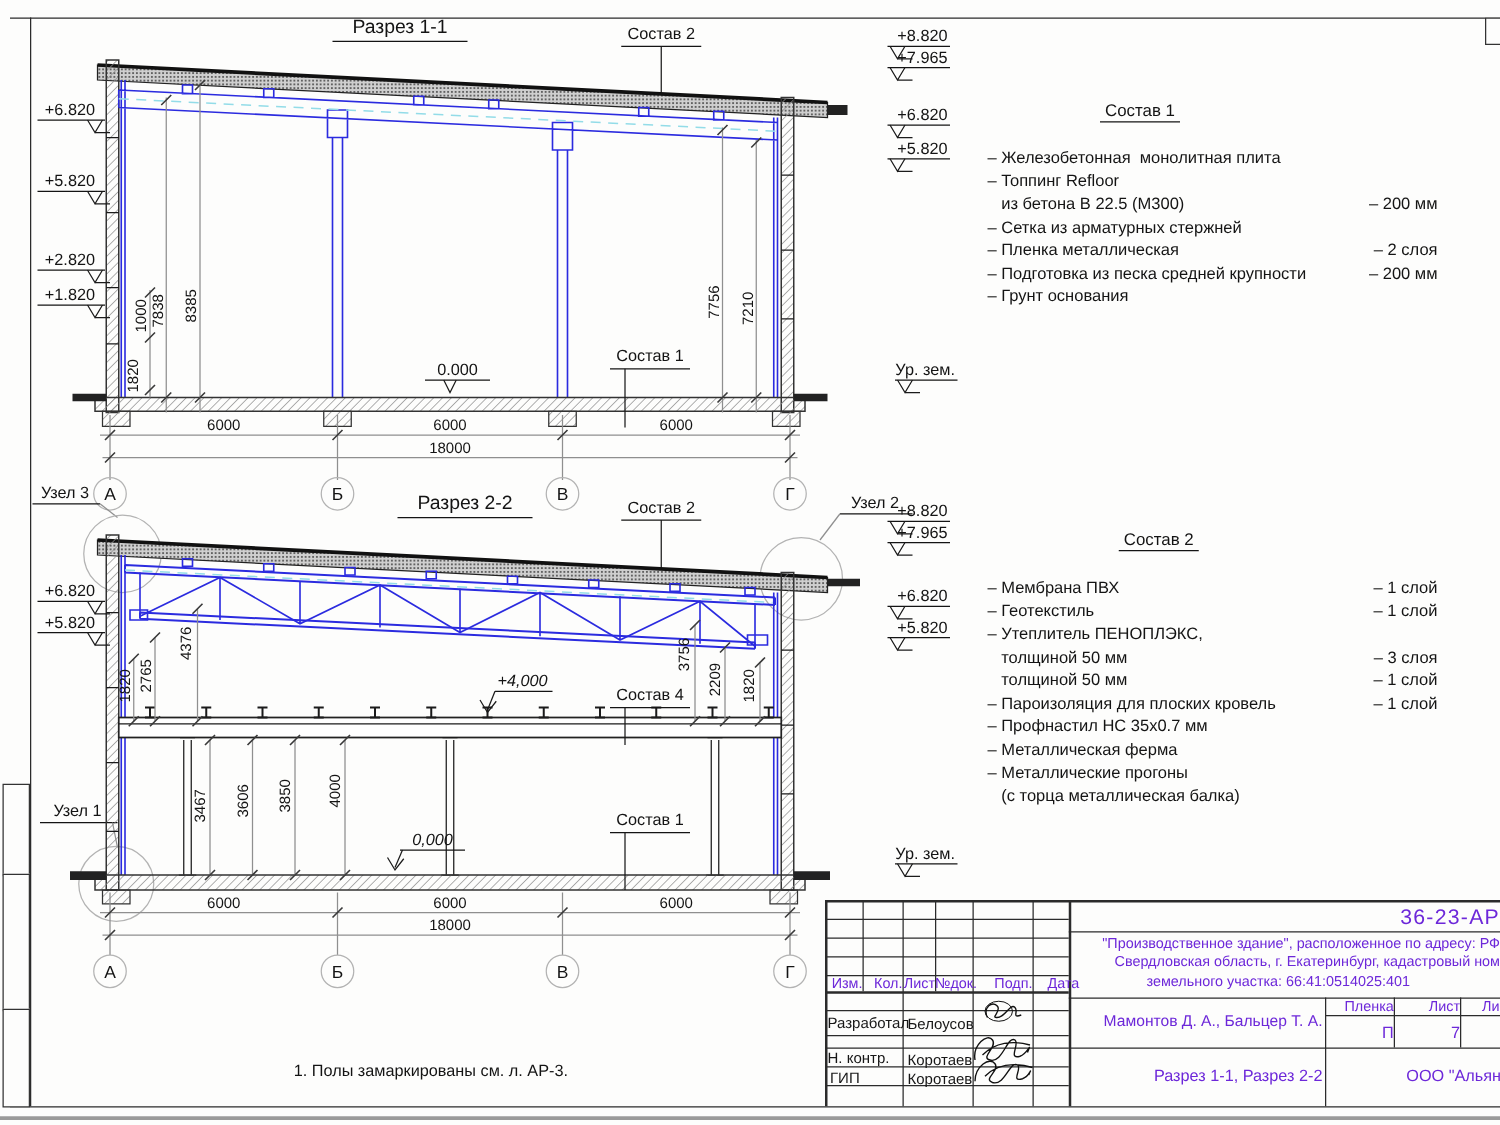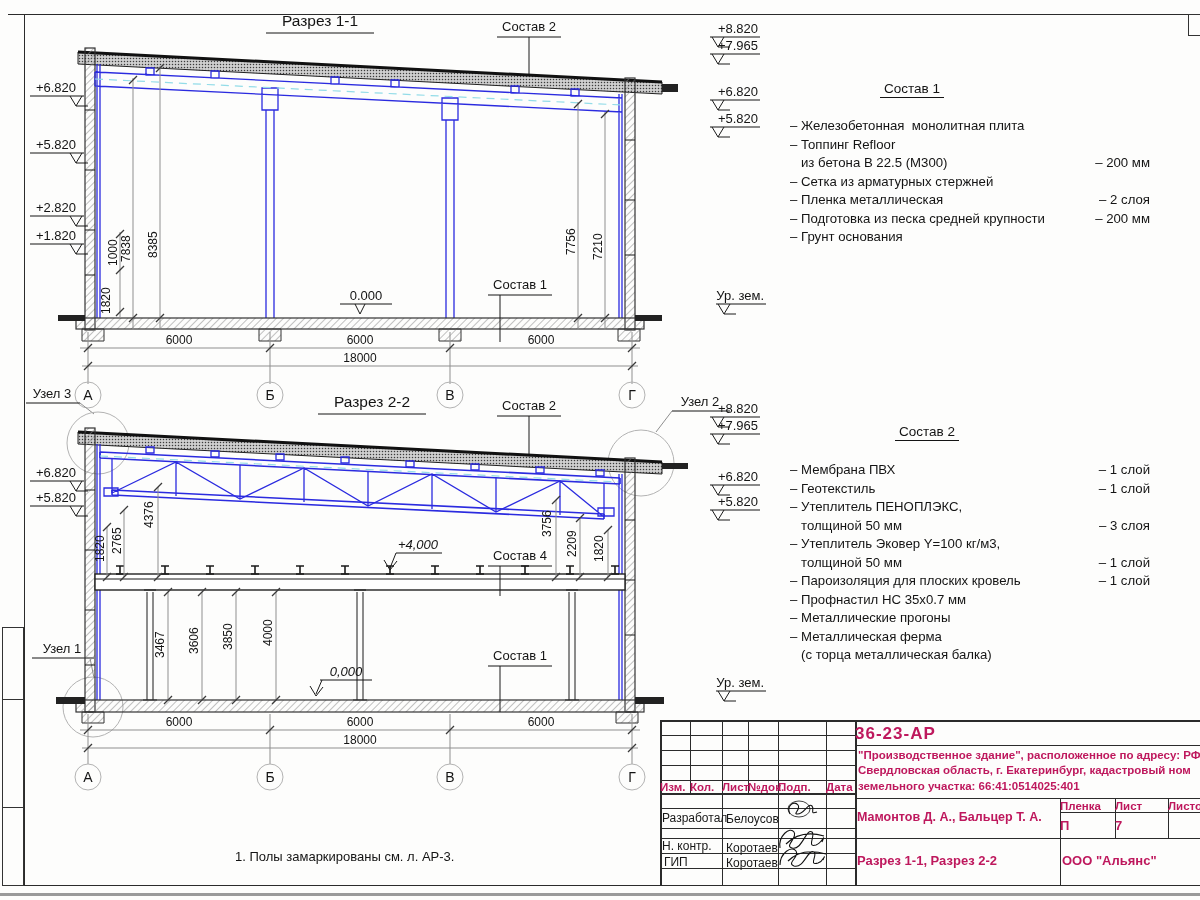--- a/index.html
+++ b/index.html
@@ -2,21 +2,21 @@
 <html><head>
 <meta charset="utf-8">
 <style>
   html,body{margin:0;padding:0;background:#fbfbfa;width:1200px;height:900px;overflow:hidden;
     font-family:"Liberation Sans",sans-serif;}
   #sheet{position:absolute;left:0;top:0;width:1200px;height:900px;background:#fdfdfc;}
   .abs{position:absolute;}
   .hl{position:absolute;height:1.3px;background:#2b2b2b;}
   .vl{position:absolute;width:1.3px;background:#2b2b2b;}
   .gray{background:#9a9a9a;}
-  .cell{position:absolute;font-size:11.5px;color:#be185d;text-align:left;white-space:nowrap;font-weight:bold;}
+  .cell{position:absolute;font-size:11.5px;color:#6d28d9;text-align:right;white-space:nowrap;}
   .cellL{position:absolute;font-size:12px;color:#171717;text-align:left;white-space:nowrap;}
   .big{font-size:17px;letter-spacing:1px;}
   .desc{font-size:11.5px;line-height:15.5px;}
   .list{position:absolute;width:360px;color:#141414;}
   .row{display:flex;justify-content:space-between;height:18.5px;font-size:13.2px;}
   .row .n{white-space:pre;}
   .row .v{white-space:pre;}
   .ltitle{position:absolute;font-size:13.5px;color:#141414;border-bottom:1.2px solid #141414;
     padding:0 4px 1px 4px;white-space:nowrap;}
   .notes{position:absolute;font-size:13px;color:#141414;line-height:18px;white-space:pre;}
@@ -404,41 +404,37 @@
       </div>
     <div class="row">
         <span class="n">– Утеплитель ПЕНОПЛЭКС,</span>
         <span class="v"></span>
       </div>
     <div class="row">
         <span class="n">   толщиной 50 мм</span>
         <span class="v">– 3 слоя</span>
       </div>
     <div class="row">
-        <span class="n">– Утеплитель Эковер Y=100 кг/м3,</span>
-        <span class="v"></span>
-      </div>
-    <div class="row">
         <span class="n">   толщиной 50 мм</span>
         <span class="v">– 1 слой</span>
       </div>
     <div class="row">
         <span class="n">– Пароизоляция для плоских кровель</span>
         <span class="v">– 1 слой</span>
       </div>
     <div class="row">
         <span class="n">– Профнастил НС 35х0.7 мм</span>
         <span class="v"></span>
       </div>
     <div class="row">
+        <span class="n">– Металлическая ферма</span>
+        <span class="v"></span>
+      </div>
+    <div class="row">
         <span class="n">– Металлические прогоны</span>
-        <span class="v"></span>
-      </div>
-    <div class="row">
-        <span class="n">– Металлическая ферма</span>
         <span class="v"></span>
       </div>
     <div class="row">
         <span class="n">   (с торца металлическая балка)</span>
         <span class="v"></span>
       </div>
   </div>
 
   <div class="notes" style="left:235px;top:812px;">
     <div>1. Полы замаркированы см. л. АР-3.</div>
@@ -474,21 +470,21 @@
     <div class="hl" style="left:1060px;top:812px;width:140px;"></div>
     <div class="vl" style="left:1060px;top:798px;height:87px;"></div>
     <div class="vl" style="left:1115px;top:798px;height:40px;"></div>
     <div class="vl" style="left:1168px;top:798px;height:40px;"></div>
 
     <div class="cell" style="left:660px;top:781px;width:30px;">Изм.</div>
     <div class="cell" style="left:690px;top:781px;width:32px;">Кол.</div>
     <div class="cell" style="left:722px;top:781px;width:26px;">Лист</div>
     <div class="cell" style="left:748px;top:781px;width:30px;">№док.</div>
     <div class="cell" style="left:778px;top:781px;width:48px;">Подп.</div>
-    <div class="cell" style="left:826px;top:781px;width:17px;">Дата</div>
+    <div class="cell" style="left:826px;top:781px;width:17px;padding-left:12px;">Дата</div>
 
     <div class="cellL" style="left:662px;top:811px;">Разработал</div>
     <div class="cellL" style="left:726px;top:812px;">Белоусов</div>
     <div class="cellL" style="left:662px;top:839px;">Н. контр.</div>
     <div class="cellL" style="left:726px;top:841px;">Коротаев</div>
     <div class="cellL" style="left:648px;top:855px;padding-left:16px;">ГИП</div>
     <div class="cellL" style="left:726px;top:856px;">Коротаев</div>
 
     <div class="cell big" style="left:855px;top:724px;width:345px;">36-23-АР</div>
     <div class="cell desc" style="left:858px;top:748px;width:342px;">"Производственное здание", расположенное по адресу: РФ</div>

